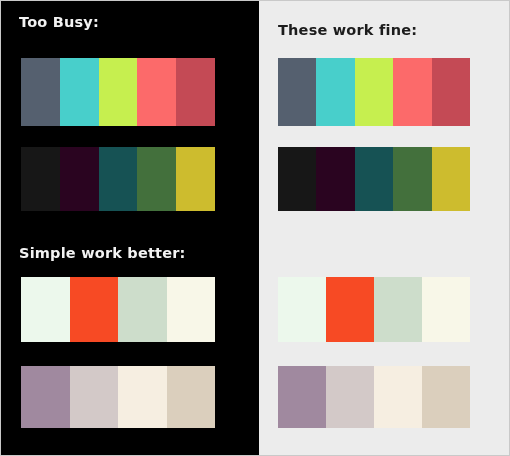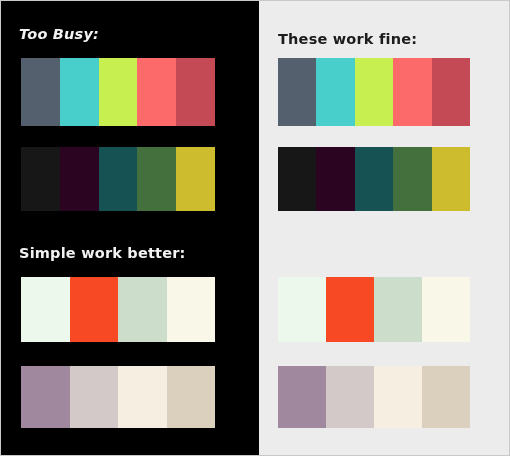--- a/index.html
+++ b/index.html
@@ -47,21 +47,21 @@
     font-size: 14.5px;
     font-weight: 700;
     letter-spacing: 0.2px;
     line-height: 1;
     white-space: nowrap;
   }
   .heading-dark { color: #f2f2f2; }
   .heading-light { color: #1c1c1c; }
 
   
-  .h-toobusy   { position: absolute; left: 18px; top: 26px; font-style: italic; }
+  .h-toobusy   { position: absolute; left: 18px; top: 14px; }
   .h-simple    { position: absolute; left: 18px; top: 245px; }
   .h-workfine  { position: absolute; left: 277px; top: 22px; }
 
   
   .palette {
     position: absolute;
     display: flex;
     flex-direction: row;
     overflow: hidden;
   }
@@ -121,21 +121,21 @@
     <div class="palette p-left-4">
         <div class="swatch" style="background: rgb(160, 137, 159);"></div>
         <div class="swatch" style="background: rgb(211, 201, 200);"></div>
         <div class="swatch" style="background: rgb(246, 238, 225);"></div>
         <div class="swatch" style="background: rgb(219, 207, 189);"></div>
       </div>
   </div>
 
   <div class="panel-light" style="background: rgb(236, 236, 236);">
 
-    <div class="section-heading heading-light h-workfine" style="left:19px; top:31px;">These work fine:</div>
+    <div class="section-heading heading-light h-workfine" style="left:19px; top:22px;">These work fine:</div>
 
     <div class="palette p-right-1">
         <div class="swatch" style="background: rgb(85, 96, 111);"></div>
         <div class="swatch" style="background: rgb(72, 207, 203);"></div>
         <div class="swatch" style="background: rgb(198, 239, 79);"></div>
         <div class="swatch" style="background: rgb(252, 106, 106);"></div>
         <div class="swatch" style="background: rgb(196, 74, 85);"></div>
       </div>
 
     <div class="palette p-right-2">

